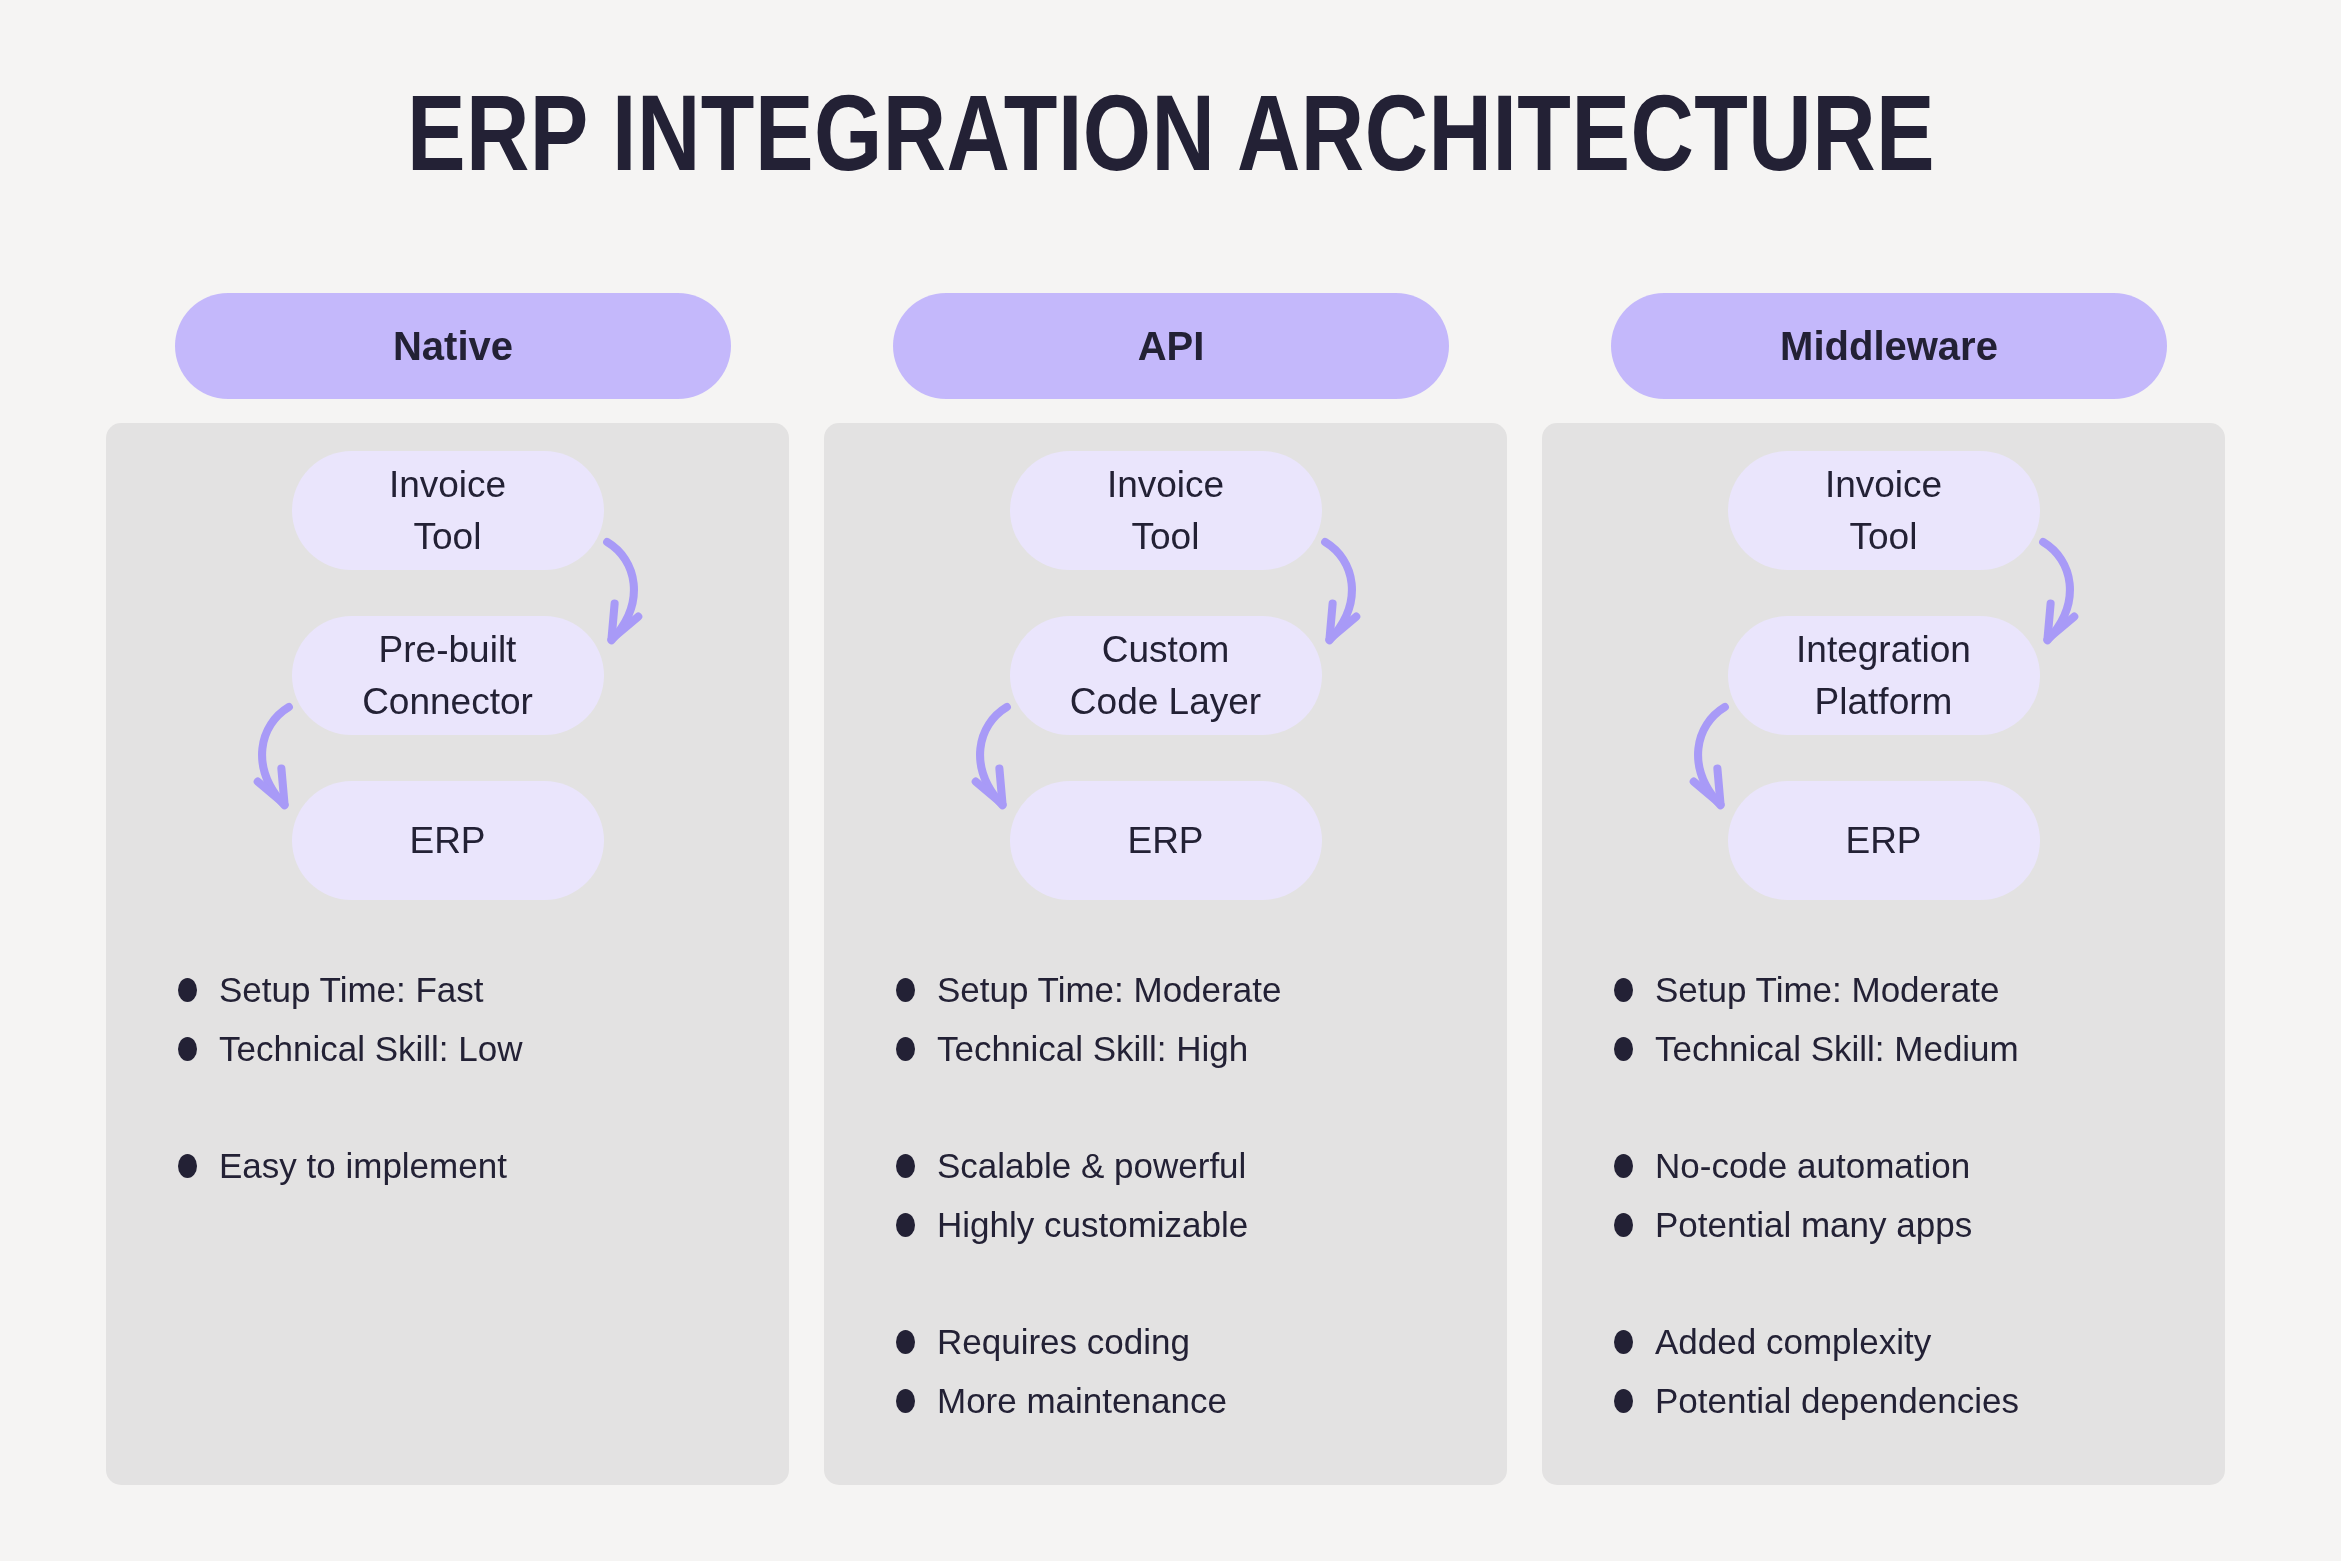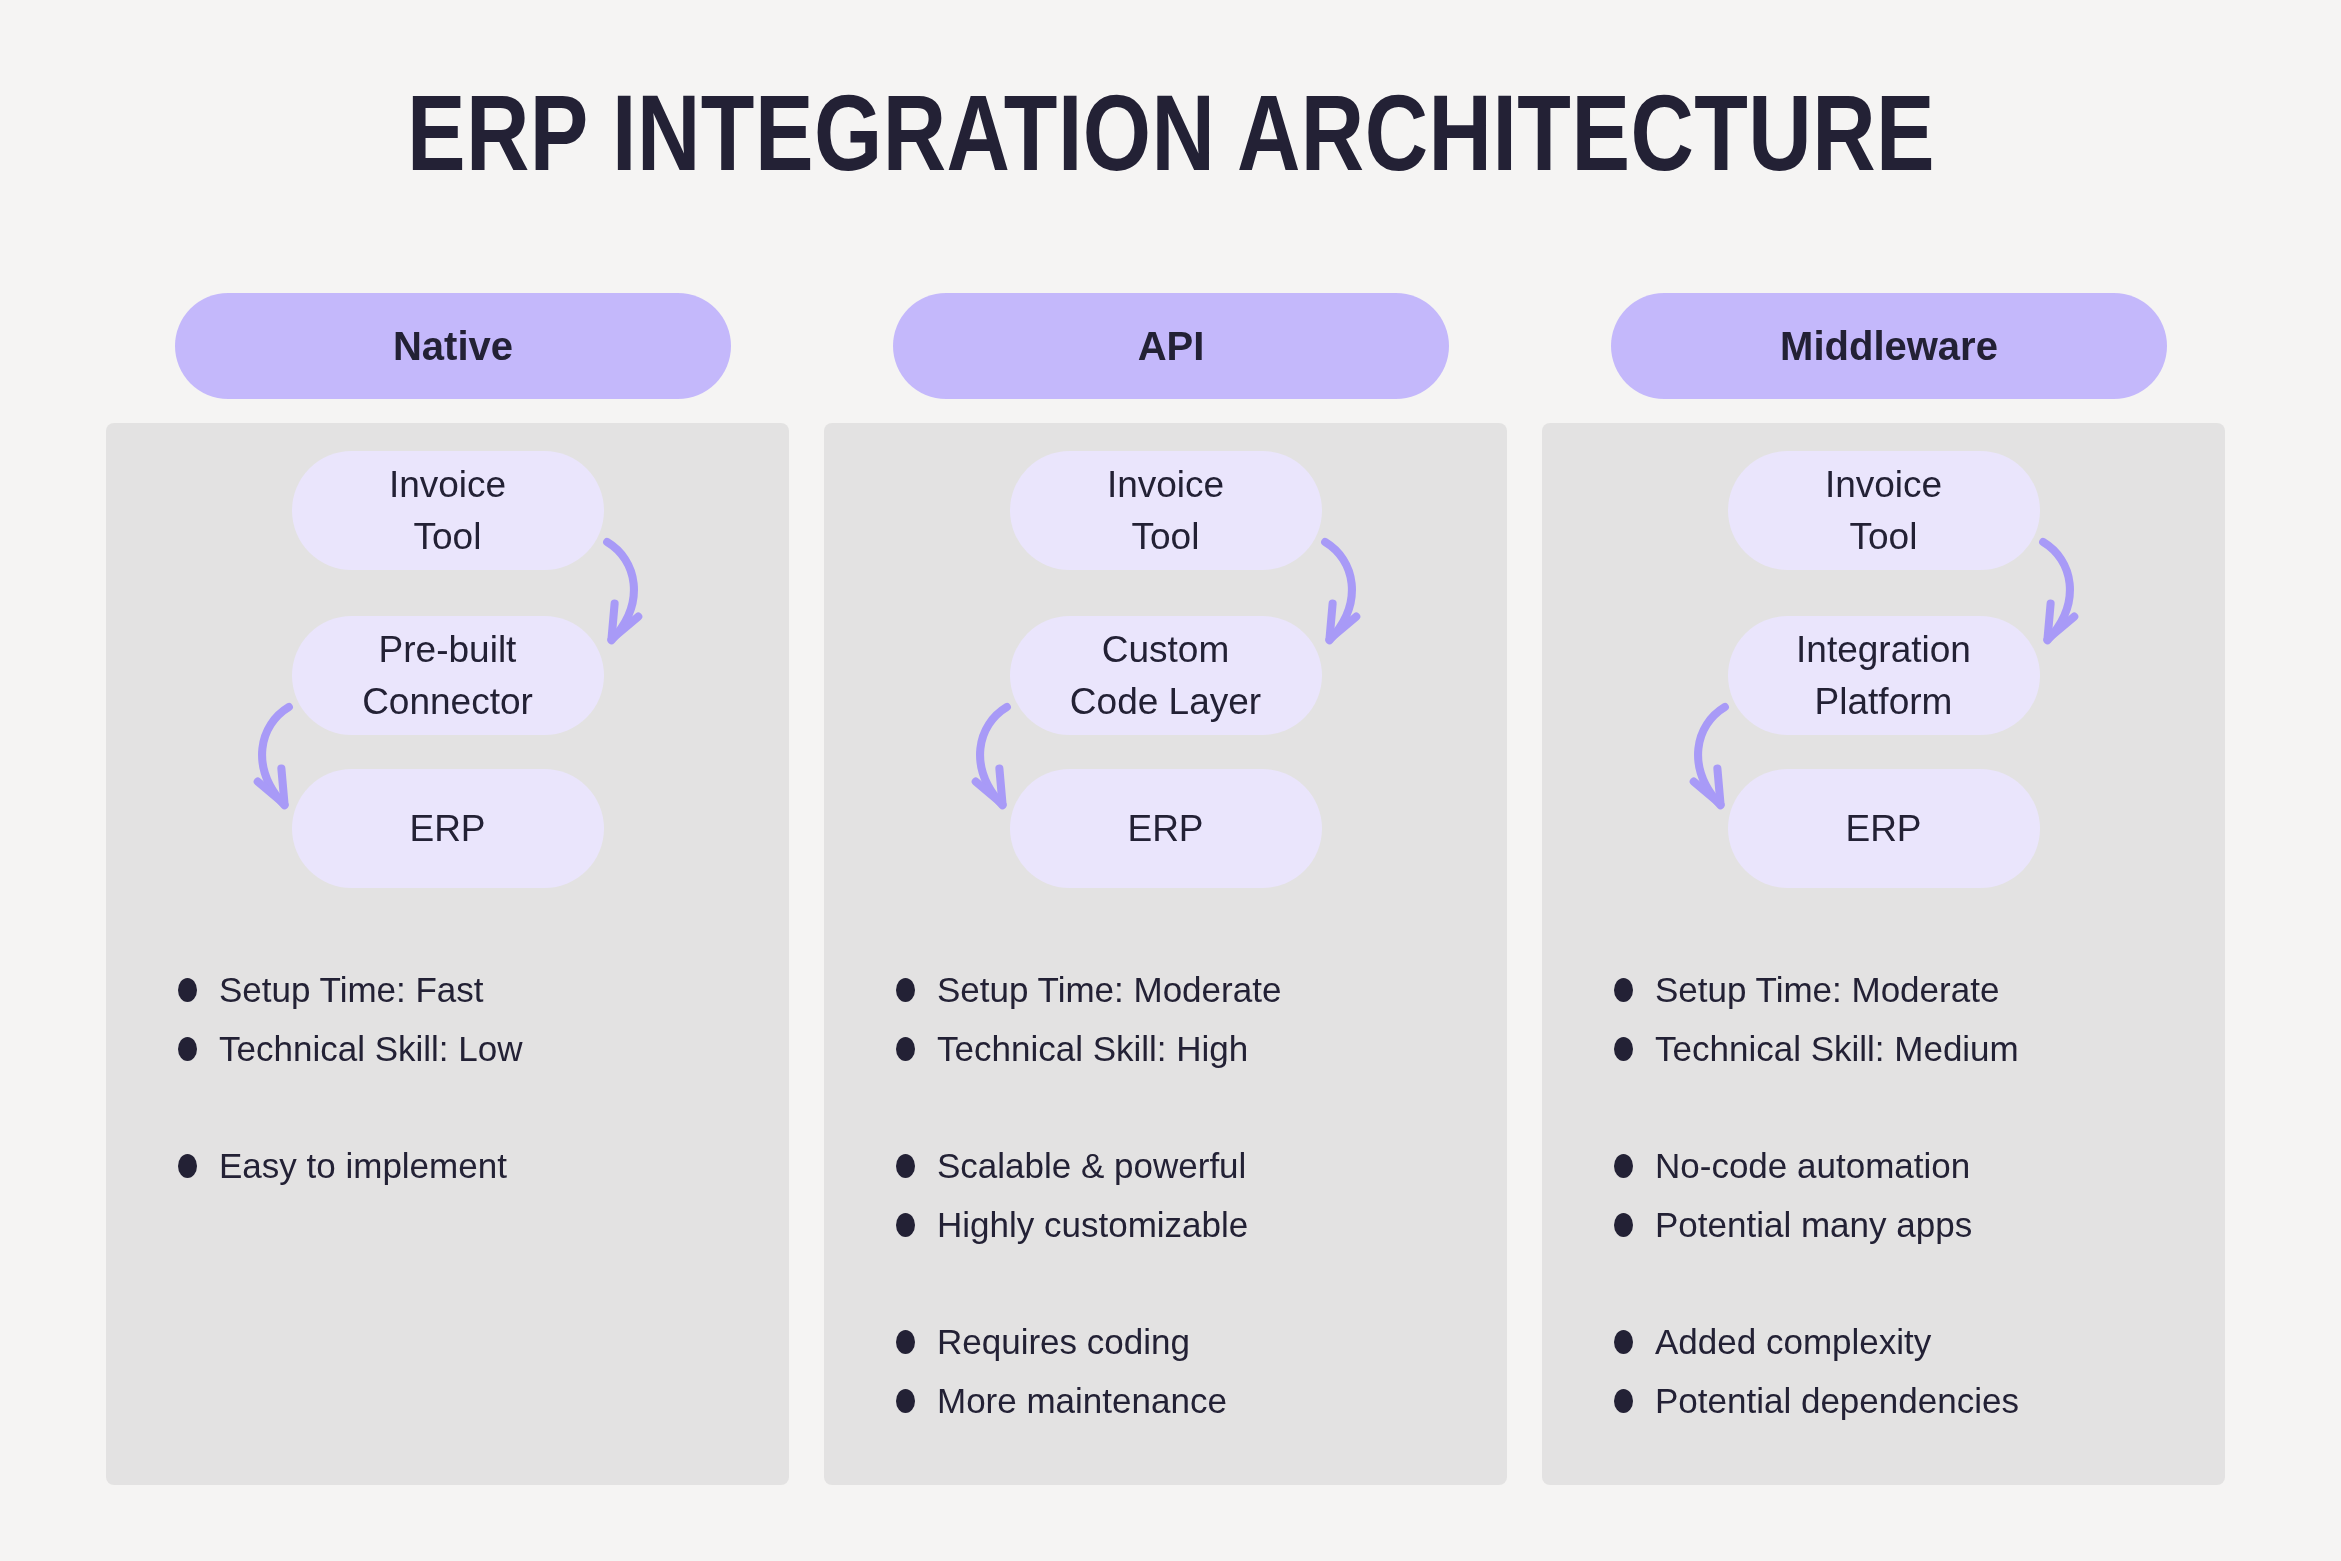--- a/index.html
+++ b/index.html
@@ -23,32 +23,32 @@
   .column{width:694px; flex:0 0 auto;}
 
   .pill{
     width:556px; height:106px; margin:0 auto 24px auto;
     background:var(--pill); border-radius:624px;
     display:flex; align-items:center; justify-content:center;
   }
   .pill span{font-size:40px; font-weight:700; color:var(--ink);}
 
   .card{
-    width:683px; height:1062px; background:var(--card); border-radius:8px;
+    width:683px; height:1062px; background:var(--card); border-radius:15px;
   }
 
   .flow{position:relative; height:534px;}
   .box{
     position:absolute; left:50%; transform:translateX(-50%);
     width:312px; height:119px; border-radius:60px; background:var(--box);
     display:flex; flex-direction:column; align-items:center; justify-content:center;
   }
   .box span{font-size:37px; line-height:52px; color:var(--ink); text-align:center;}
   .box span:empty{display:none;}
-  .box-1{top:28px;} .box-2{top:193px;} .box-3{top:346px;}
+  .box-1{top:28px;} .box-2{top:193px;} .box-3{top:358px;}
 
   .arrow{position:absolute;}
   .arrow path{fill:none; stroke:var(--arrow); stroke-width:13px; stroke-linecap:round; stroke-linejoin:round;}
   .arrow-right{left:calc(50% + 154px); top:114px;}
   .arrow-left{left:calc(50% - 229px); top:279px;}
 
   .bullets{margin:3.1px 0 0 72px; padding-right:13px;}
   .group + .group{margin-top:58px;}
   .item{
     position:relative; padding-left:41px;

